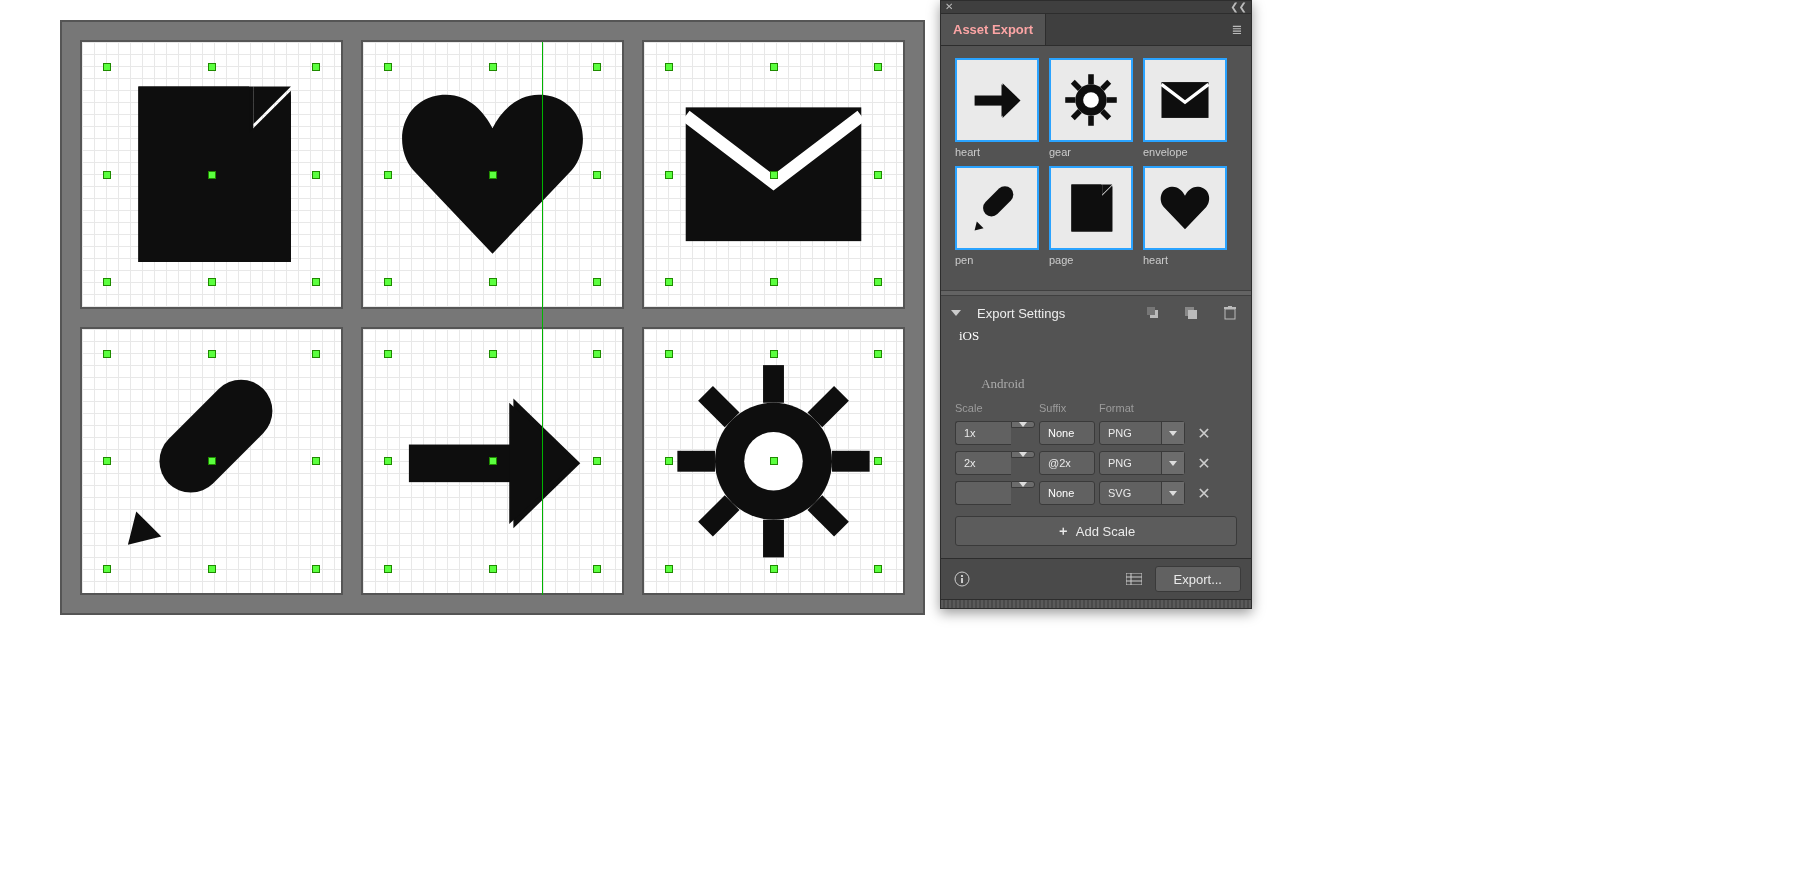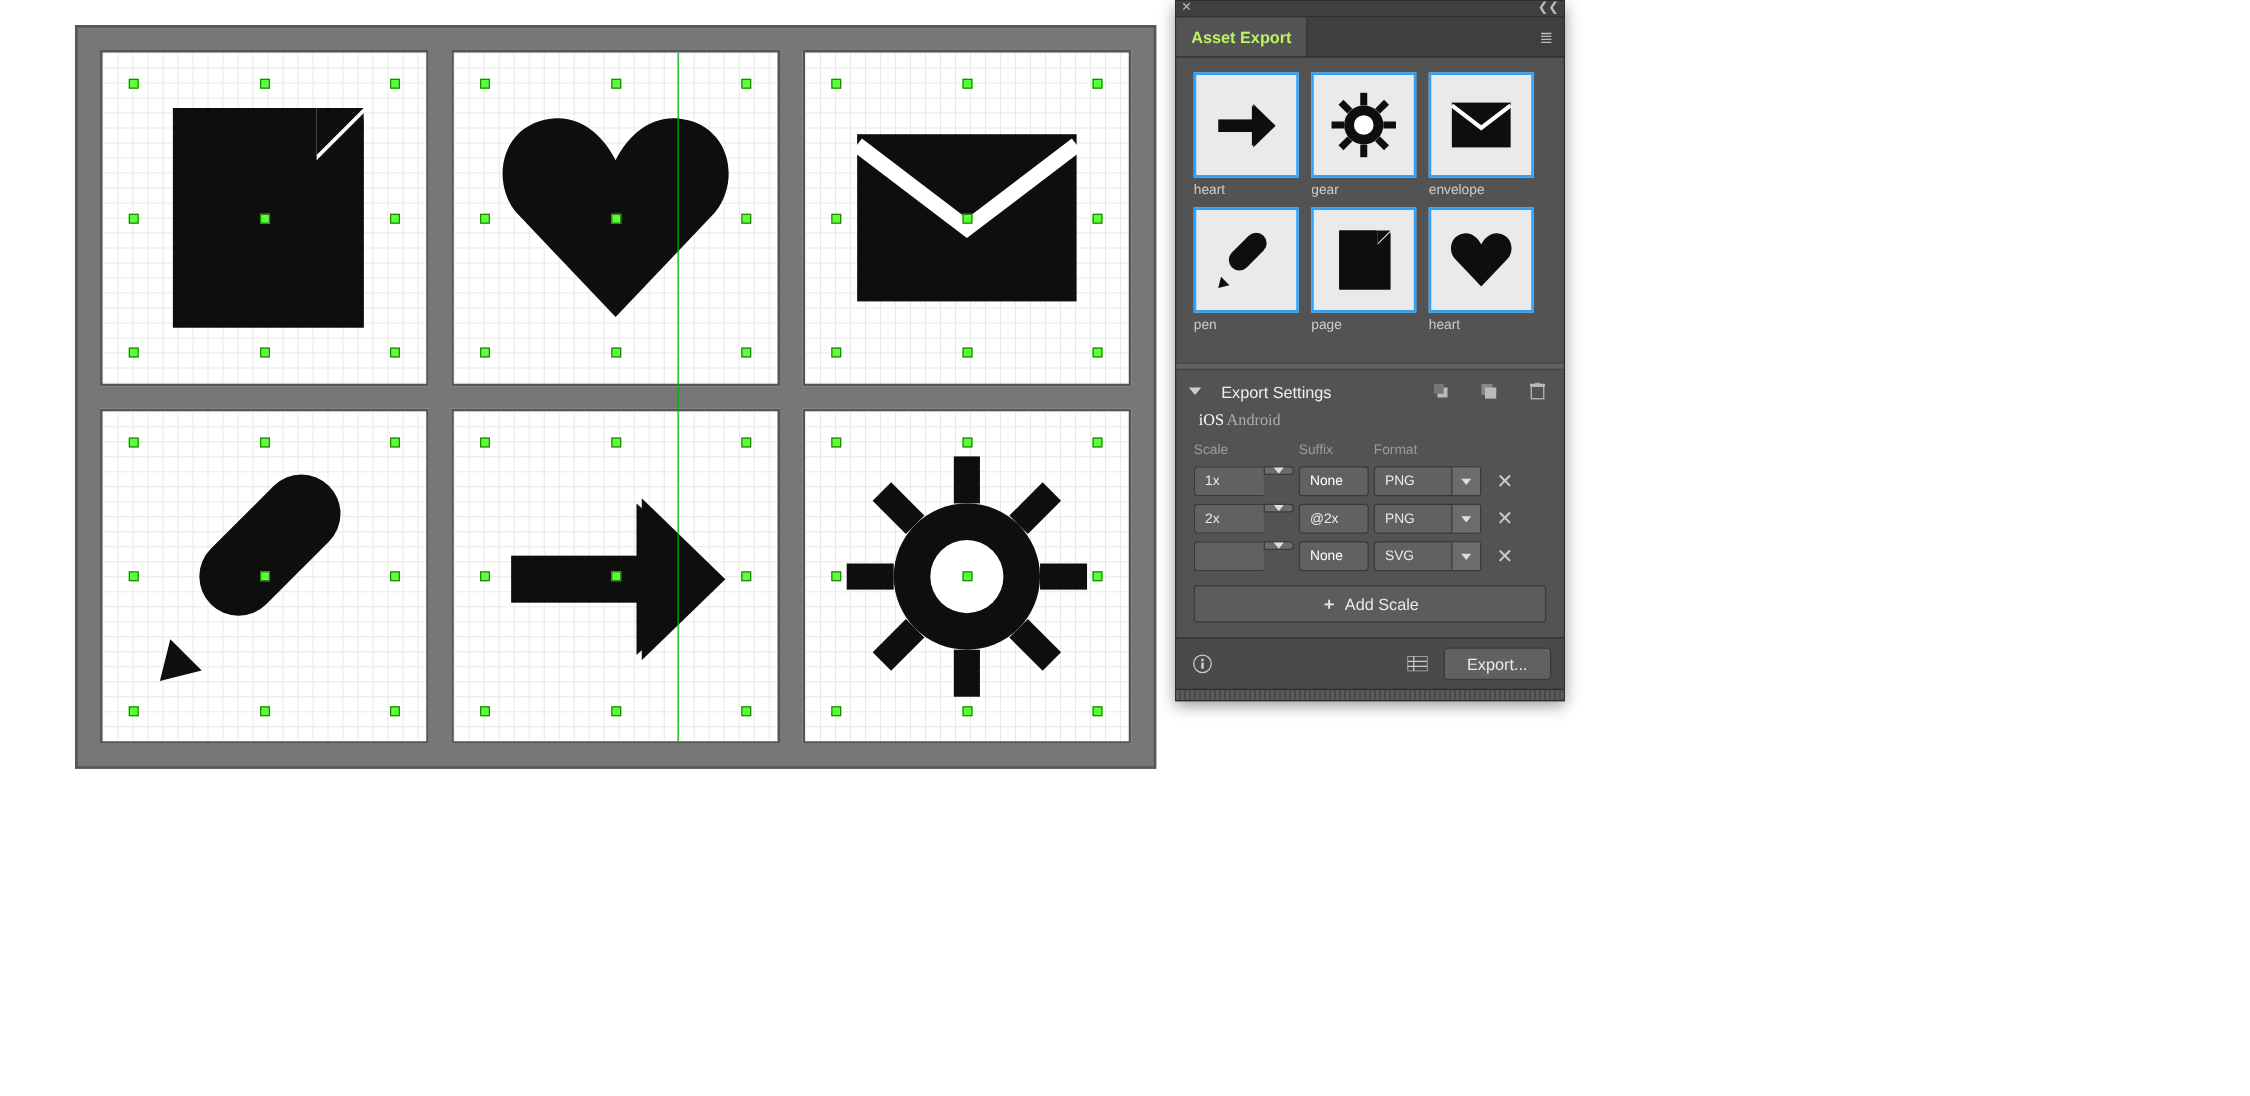--- a/index.html
+++ b/index.html
@@ -95,21 +95,21 @@
     line-height: 10px;
   }
   .panel-tabs {
     display: flex;
     align-items: center;
     background: #3f3f3f;
     border-bottom: 1px solid #2d2d2d;
   }
   .panel-tab {
     background: #535353;
-    color: #bef264;
+    color: #fca5a5;
     font-weight: 600;
     font-size: 13px;
     padding: 8px 12px 8px 12px;
     border-right: 1px solid #2d2d2d;
   }
   .panel-menu {
     margin-left: auto;
     width: 28px;
     height: 28px;
     display: flex;
@@ -180,21 +180,21 @@
 
   .platform-row {
     display: flex;
     gap: 2px;
     justify-content: flex-start;
     padding: 0 18px 8px 18px;
     font-size: 13px;
     font-family: Liberation Serif, serif;
   }
   .plat-active { color: #fff; }
-  .plat-inactive { color: #aaa; }
+  .plat-inactive { color: #aaa; margin-top: 48px; }
 
   .col-headers {
     display: grid;
     grid-template-columns: 80px 56px 86px 30px;
     gap: 4px;
     padding: 2px 14px 4px 14px;
     font-size: 11px;
     color: #9c9c9c;
   }
 

